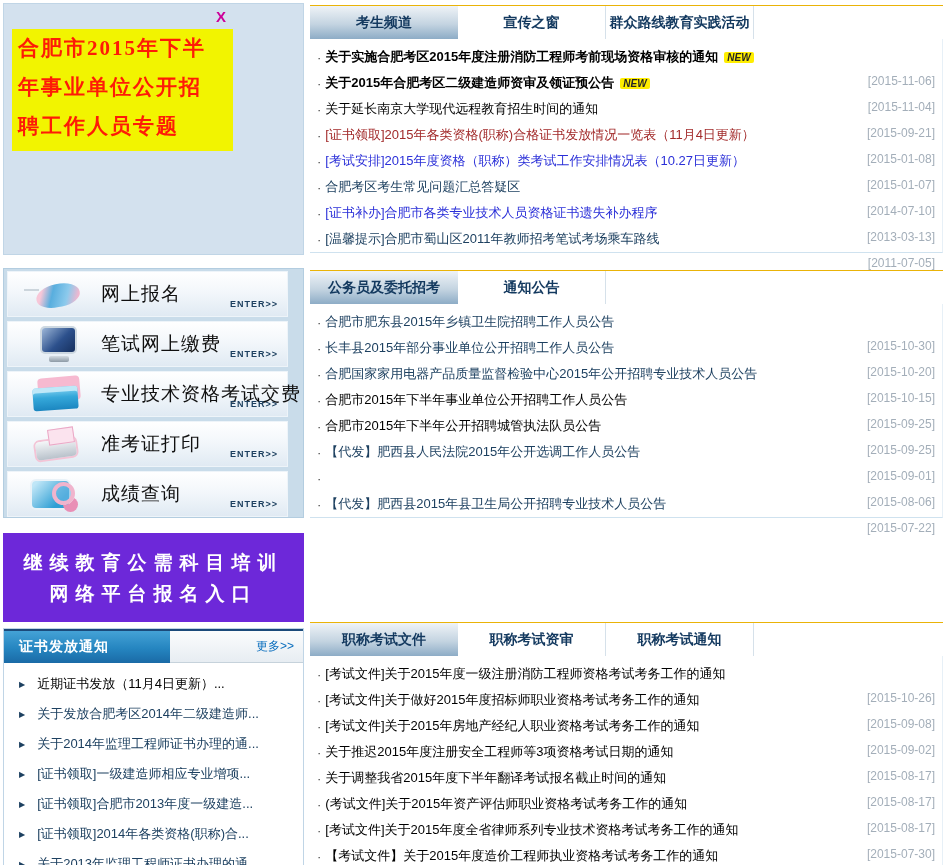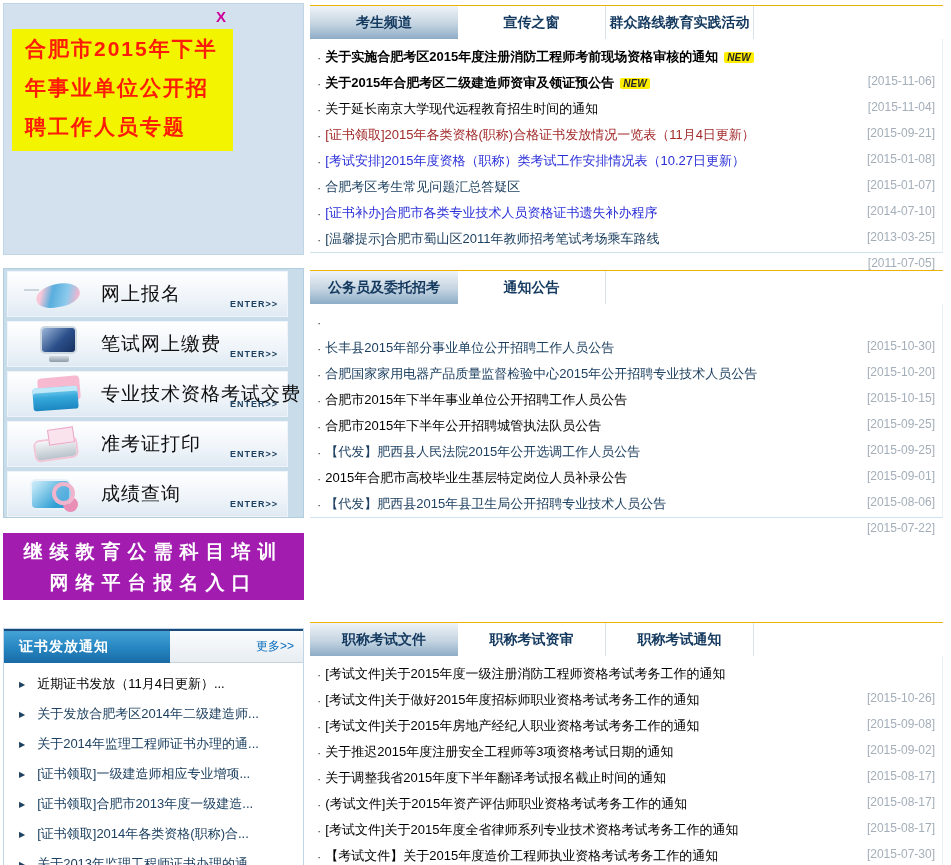--- a/index.html
+++ b/index.html
@@ -6,22 +6,22 @@
   body { background:#fff; font-family:"Liberation Sans","DejaVu Sans",sans-serif; }
   #page { position:relative; width:951px; height:865px; background:#fff; overflow:hidden; }
 
   
   .sp-panel { position:absolute; left:3px; top:3px; width:301px; height:252px;
     background:#d3e1ee; border:1px solid #c0d5e6; }
   .x-btn { position:absolute; left:212px; top:4px; color:#cc0099; font-weight:bold;
     font-size:15px; cursor:pointer; }
   .yellow-box { position:absolute; left:8px; top:25px; width:221px; height:122px;
     background:#f2f400; cursor:pointer; }
-  .yellow-box .ln { font-family:Liberation Sans, sans-serif; font-weight:bold;
-    color:#fe1b07; font-size:21px; letter-spacing:2px; line-height:39px; padding-left:13px; white-space:nowrap; }
+  .yellow-box .ln { font-family:Liberation Serif, serif; font-weight:bold;
+    color:#fe1b07; font-size:21px; letter-spacing:2px; line-height:39px; padding-left:6px; white-space:nowrap; }
 
   .btn-panel { position:absolute; left:3px; top:268px; width:301px; height:250px;
     background:#c9dcea; border:1px solid #b3cde0; padding:2px; }
   .q-btn { position:relative; height:46px; margin:0 13px 4px 1px;
     background:linear-gradient(180deg,#ffffff 0%,#f3f7fb 45%,#e0eaf3 100%);
     border:1px solid #eef4f9; cursor:pointer; }
   .q-btn:last-child { margin-bottom:0; }
   .q-label { position:absolute; left:93px; top:50%; transform:translateY(-50%);
     font-size:19px; color:#101010; white-space:nowrap; letter-spacing:1px; }
   .q-enter { position:absolute; right:9px; bottom:7px; font-size:9px; font-weight:bold;
@@ -48,22 +48,22 @@
     background:linear-gradient(180deg,#f4f6f8,#b9c2cb); box-shadow:0 0 0 2px #f3c4d6; }
   .printer-icon::after { content:""; position:absolute; left:24px; top:2px; width:24px; height:14px;
     background:#fbe3ee; border:1px solid #eaa8c6; transform:rotate(-8deg); }
   .search-icon::before { content:""; position:absolute; left:8px; top:5px; width:37px; height:27px;
     border-radius:4px; background:linear-gradient(135deg,#bfe6f7 10%,#2f9fd4 75%);
     box-shadow:0 0 0 2px #e9f2f8; }
   .search-icon::after { content:""; position:absolute; left:28px; top:6px; width:15px; height:15px;
     border-radius:50%; border:4px solid #f0b4cd; background:rgba(110,185,228,.6);
     box-shadow:7px 11px 0 -4px #e98fb6; }
 
-  .red-banner { position:absolute; left:3px; top:533px; width:301px; height:67px;
-    background:#a21caf; display:flex; flex-direction:column; justify-content:center;
+  .red-banner { position:absolute; left:3px; top:533px; width:301px; height:89px;
+    background:#6d28d9; display:flex; flex-direction:column; justify-content:center;
     align-items:center; cursor:pointer; }
   .red-banner .ln { color:#fff; font-weight:bold; font-size:19px; letter-spacing:7px;
     line-height:31px; white-space:nowrap; }
 
   .cert-panel { position:absolute; left:3px; top:628px; width:301px; height:240px;
     border:1px solid #c0d5e6; border-bottom:none; background:#fff; overflow:hidden; }
   .cert-head { height:34px; border-top:2px solid #1b4a7a; display:flex; }
   .cert-tab { width:166px; background:linear-gradient(180deg,#44a2d6 0%,#2585c0 55%,#1a6aa6 100%);
     color:#fff; font-weight:bold; font-size:14px; display:flex; align-items:center;
     padding-left:15px; letter-spacing:1px; }
@@ -245,21 +245,21 @@
           <span class="bullet">·</span>
           <span class="news-title navy">合肥考区考生常见问题汇总答疑区</span>
 
           <span class="news-date">[2014-07-10]</span>
         </div>
 
         <div class="news-row">
           <span class="bullet">·</span>
           <span class="news-title blue">[证书补办]合肥市各类专业技术人员资格证书遗失补办程序</span>
 
-          <span class="news-date">[2013-03-25]</span>
+          <span class="news-date">[2013-03-13]</span>
         </div>
 
         <div class="news-row">
           <span class="bullet">·</span>
           <span class="news-title navy">[温馨提示]合肥市蜀山区2011年教师招考笔试考场乘车路线</span>
 
           <span class="news-date">[2011-07-05]</span>
         </div>
       </div>
   </div>
@@ -268,20 +268,21 @@
     <div class="tabbar">
 
         <div class="tab active">公务员及委托招考</div>
 
         <div class="tab">通知公告</div>
       </div>
     <div class="news-list">
 
         <div class="news-row">
           <span class="bullet">·</span>
+          <span class="news-title navy">合肥市肥东县2015年乡镇卫生院招聘工作人员公告</span>
           <span class="news-date">[2015-10-30]</span>
         </div>
 
         <div class="news-row">
           <span class="bullet">·</span>
           <span class="news-title navy">长丰县2015年部分事业单位公开招聘工作人员公告</span>
           <span class="news-date">[2015-10-20]</span>
         </div>
 
         <div class="news-row">
@@ -303,21 +304,20 @@
         </div>
 
         <div class="news-row">
           <span class="bullet">·</span>
           <span class="news-title navy">【代发】肥西县人民法院2015年公开选调工作人员公告</span>
           <span class="news-date">[2015-09-01]</span>
         </div>
 
         <div class="news-row">
           <span class="bullet">·</span>
-          <span class="news-title red">2015年合肥市高校毕业生基层特定岗位人员补录公告</span>
           <span class="news-date">[2015-08-06]</span>
         </div>
 
         <div class="news-row">
           <span class="bullet">·</span>
           <span class="news-title navy">【代发】肥西县2015年县卫生局公开招聘专业技术人员公告</span>
           <span class="news-date">[2015-07-22]</span>
         </div>
       </div>
   </div>

